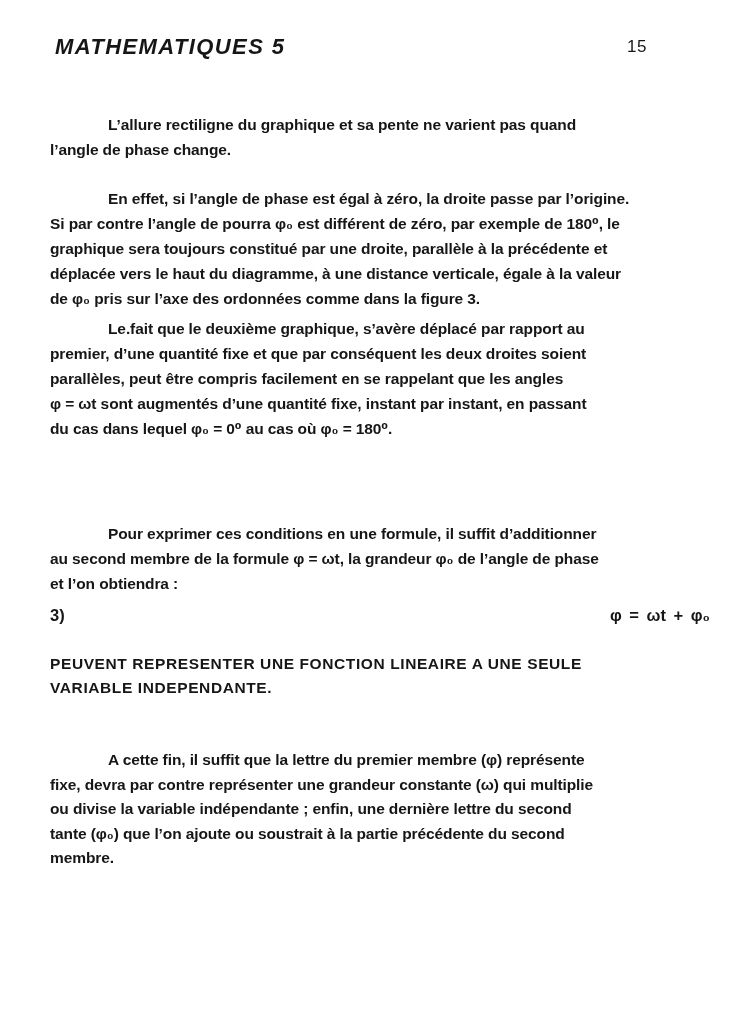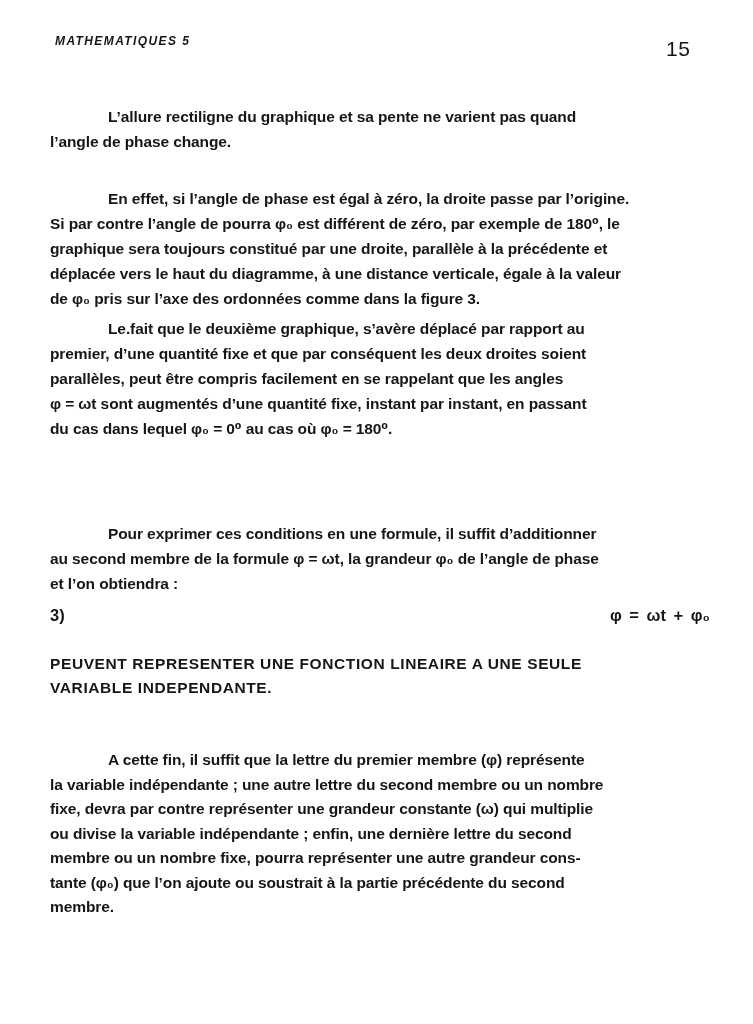--- a/index.html
+++ b/index.html
@@ -15,44 +15,44 @@
     font-family: "Liberation Sans", "DejaVu Sans", sans-serif;
     color: #161616;
     overflow: hidden;
   }
   .hdr-title {
     position: absolute;
     left: 55px;
     top: 34px;
     font-style: italic;
     font-weight: 700;
-    font-size: 12px;
+    font-size: 22px;
     letter-spacing: 1.4px;
   }
   .hdr-num {
     position: absolute;
     top: 37px;
-    left: 666px;
+    left: 627px;
     font-weight: 400;
-    font-size: 21px;
+    font-size: 17px;
     letter-spacing: 0.5px;
   }
   .para {
     position: absolute;
     left: 50px;
     width: 660px;
     font-size: 15.5px;
     font-weight: 700;
     line-height: 25px;
     letter-spacing: -0.1px;
   }
   .ln { white-space: nowrap; }
   .ind { padding-left: 58px; }
 
-  .p1 { top: 104px; }
+  .p1 { top: 112px; }
   .p2 { top: 186px; }
   .p3 { top: 316px; }
   .p4 { top: 456px; }
   .p5 { top: 521px; }
   .caps {
     top: 652px;
     line-height: 24px;
     letter-spacing: 0.6px;
   }
   .p6 { top: 748px; line-height: 24.5px; }
@@ -120,21 +120,19 @@
     <span class="eq-body">φ = ωt + φ₀</span>
   </div>
 
   <div class="para caps">
     <div class="ln">PEUVENT REPRESENTER UNE FONCTION LINEAIRE A UNE SEULE</div>
     <div class="ln">VARIABLE INDEPENDANTE.</div>
   </div>
 
   <div class="para p6">
     <div class="ln ind">A cette fin, il suffit que la lettre du premier membre (φ) représente</div>
-    <div class="ln">la variable indépendante ; une autre lettre du second membre ou un nombre</div>
     <div class="ln">fixe, devra par contre représenter une grandeur constante (ω) qui multiplie</div>
     <div class="ln">ou divise la variable indépendante ; enfin, une dernière lettre du second</div>
-    <div class="ln">membre ou un nombre fixe, pourra représenter une autre grandeur cons-</div>
     <div class="ln">tante (φ₀) que l’on ajoute ou soustrait à la partie précédente du second</div>
     <div class="ln">membre.</div>
   </div>
 
 </div>
 
 </body></html>

